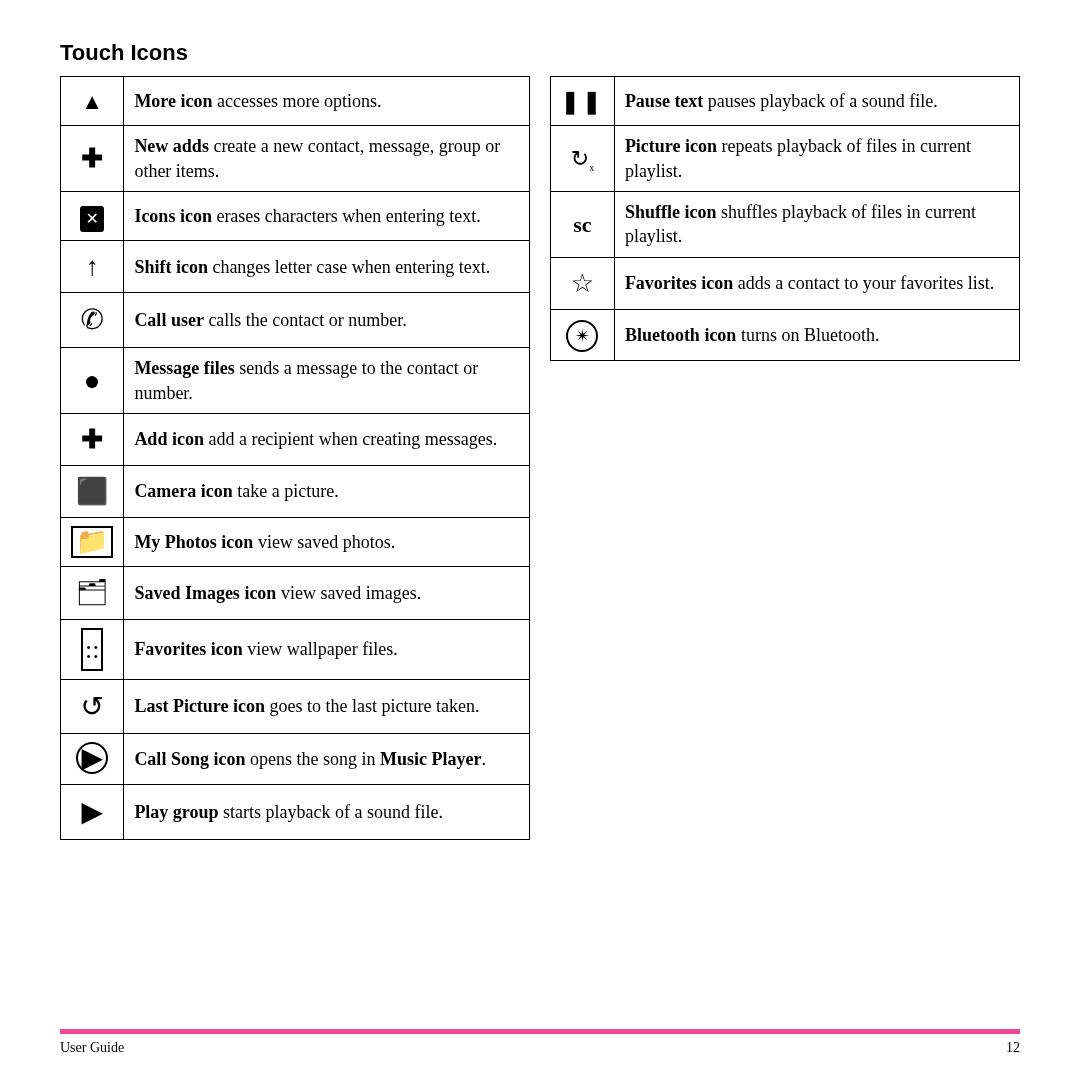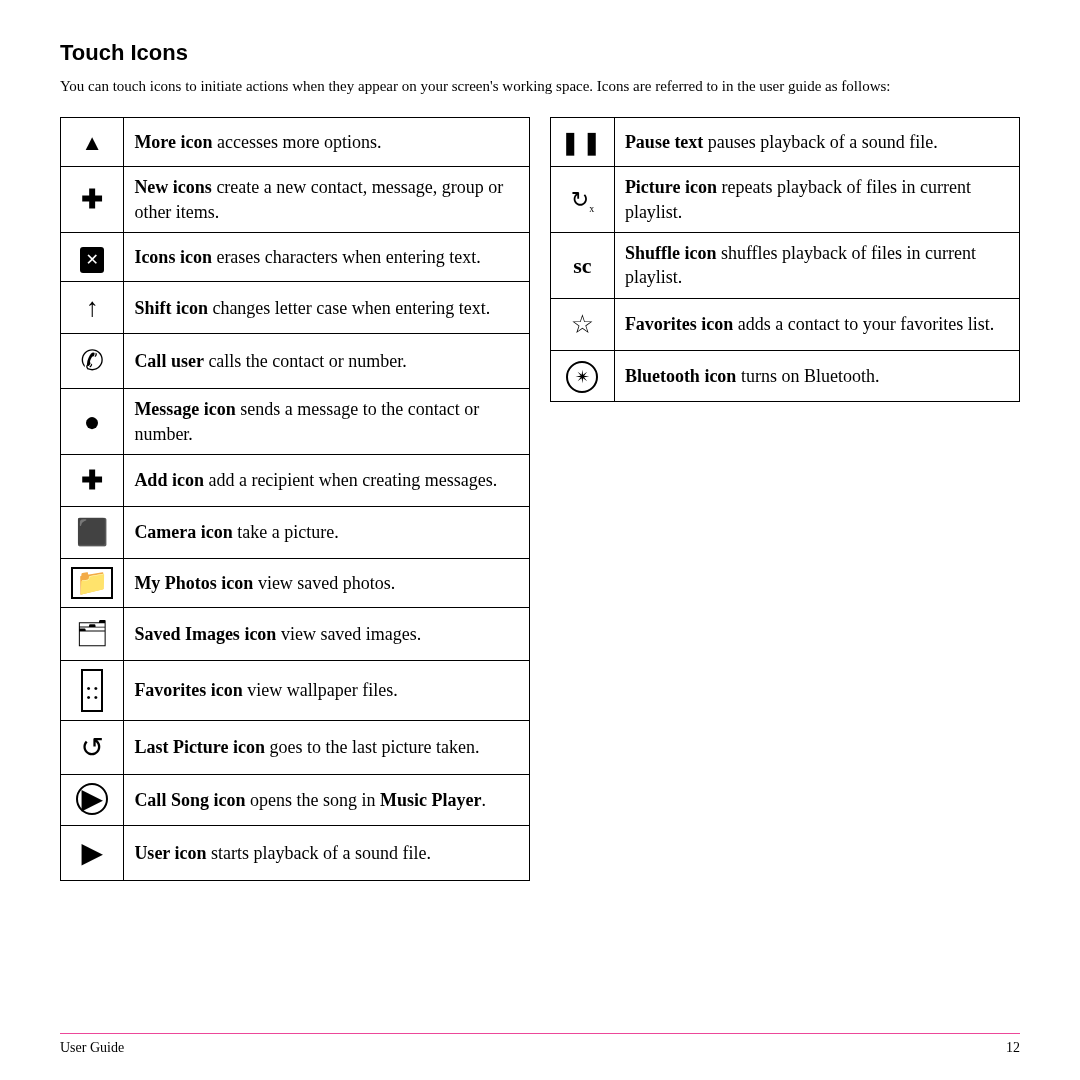--- a/index.html
+++ b/index.html
@@ -68,58 +68,57 @@
     }
 
     .footer {
       position: absolute;
       bottom: 24px;
       left: 60px;
       right: 60px;
       display: flex;
       justify-content: space-between;
       font-size: 14px;
-      border-top: 1px solid #ec4899;
+      border-top: 5px solid #ec4899;
       padding-top: 6px;
     }
   </style>
 </head>
 <body>
 
 <div class="page">
   <h1>Touch Icons</h1>
-  <p class="intro">You can touch icons to initiate actions when they appear on your screen's working space. Icons are referred to in the user guide as follows:</p>
 
   <div class="tables-row">
 
     <table class="icon-table">
       <tbody id="left-tbody">
       <tr>
             <td><span style="font-size:22px;">▲</span></td>
             <td><b>More icon</b> accesses more options.</td>
           </tr>
           <tr>
             <td><span style="font-size:26px;font-weight:bold;">✚</span></td>
-            <td><b>New icons</b> create a new contact, message, group or other items.</td>
+            <td><b>New adds</b> create a new contact, message, group or other items.</td>
           </tr>
           <tr>
             <td><span style="display:inline-block;background:#000;color:#fff;font-size:16px;padding:2px 5px;border-radius:3px;font-family:sans-serif;">✕</span></td>
             <td><b>Icons icon</b> erases characters when entering text.</td>
           </tr>
           <tr>
             <td><span style="font-size:26px;">↑</span></td>
             <td><b>Shift icon</b> changes letter case when entering text.</td>
           </tr>
           <tr>
             <td><span style="font-size:28px;">✆</span></td>
             <td><b>Call user</b> calls the contact or number.</td>
           </tr>
           <tr>
             <td><span style="font-size:28px;">●</span></td>
-            <td><b>Message icon</b> sends a message to the contact or number.</td>
+            <td><b>Message files</b> sends a message to the contact or number.</td>
           </tr>
           <tr>
             <td><span style="font-size:26px;font-weight:bold;">✚</span></td>
             <td><b>Add icon</b> add a recipient when creating messages.</td>
           </tr>
           <tr>
             <td><span style="font-size:26px;">⬛</span></td>
             <td><b>Camera icon</b> take a picture.</td>
           </tr>
           <tr>
@@ -137,21 +136,21 @@
           <tr>
             <td><span style="font-size:28px;">↺</span></td>
             <td><b>Last Picture icon</b> goes to the last picture taken.</td>
           </tr>
           <tr>
             <td><span style="font-size:28px;border:2px solid #000;border-radius:50%;display:inline-block;width:32px;height:32px;line-height:28px;text-align:center;">▶</span></td>
             <td><b>Call Song icon</b> opens the song in <b>Music Player</b>.</td>
           </tr>
           <tr>
             <td><span style="font-size:28px;">▶</span></td>
-            <td><b>User icon</b> starts playback of a sound file.</td>
+            <td><b>Play group</b> starts playback of a sound file.</td>
           </tr>
         </tbody>
     </table>
 
     <table class="icon-table">
       <tbody id="right-tbody">
       <tr>
             <td><span style="font-size:22px;letter-spacing:3px;font-weight:900;">❚❚</span></td>
             <td><b>Pause text</b> pauses playback of a sound file.</td>
           </tr>

